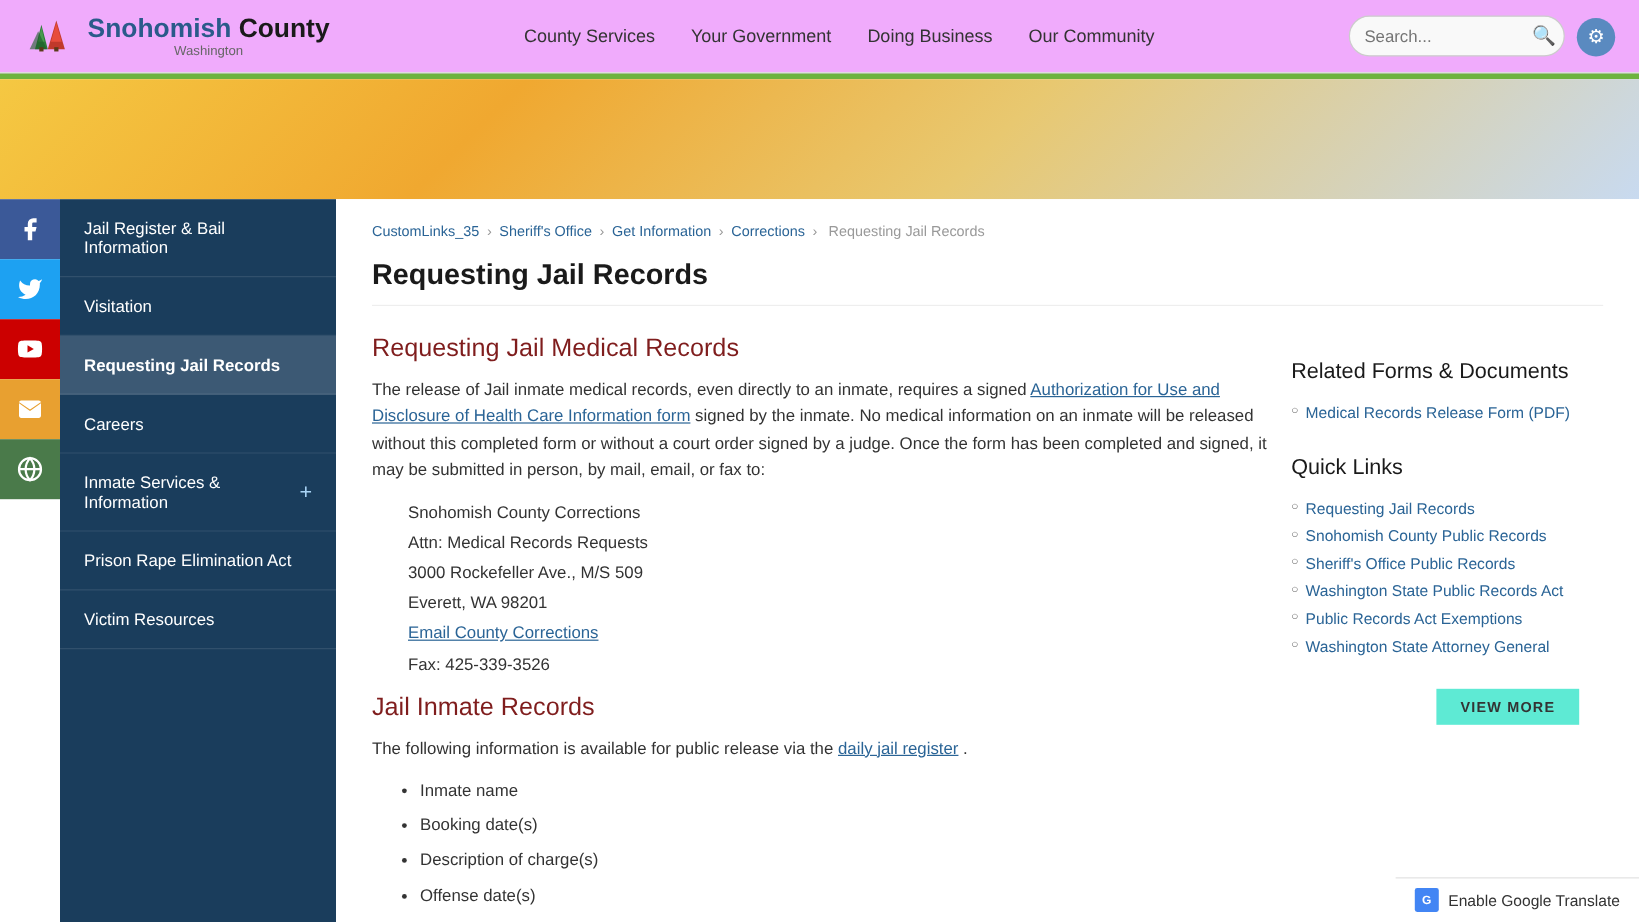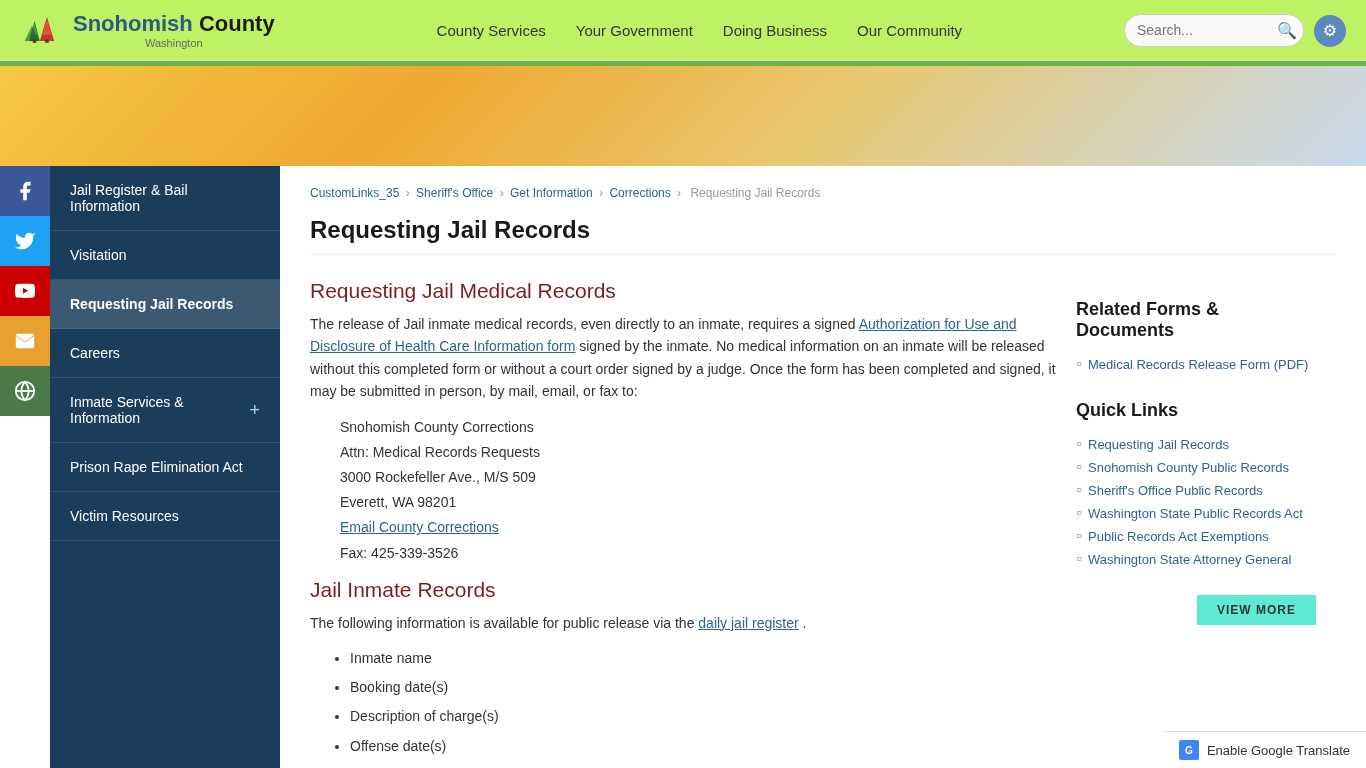--- a/index.html
+++ b/index.html
@@ -1,20 +1,20 @@
 <!DOCTYPE html>
 <html><head>
   <meta charset="utf-8">
   <style>
     * { margin: 0; padding: 0; box-sizing: border-box; }
     body { font-family: Arial, sans-serif; font-size: 14px; color: #333; background: #fff; width: 1366px; }
 
     
     .header {
-      background: #bef264;
+      background: #f0abfc;
       padding: 10px 20px;
       display: flex;
       align-items: center;
       justify-content: space-between;
       border-bottom: 1px solid #ddd;
       position: relative;
     }
     .logo-area { display: flex; align-items: center; gap: 8px; }
     .logo-icon { display: flex; align-items: center; }
     .logo-text { display: flex; flex-direction: column; }
@@ -160,21 +160,21 @@
     .bullet-list li { margin-bottom: 4px; }
 
     
     .right-sidebar {
       width: 280px;
       padding: 20px;
       flex-shrink: 0;
     }
     .sidebar-section-title {
       font-size: 18px;
-      font-weight: bold;
+      font-weight: normal;
       color: #1a1a1a;
       margin-bottom: 12px;
     }
     .sidebar-list {
       list-style: none;
       padding: 0;
       margin-bottom: 24px;
     }
     .sidebar-list li {
       padding: 4px 0;

